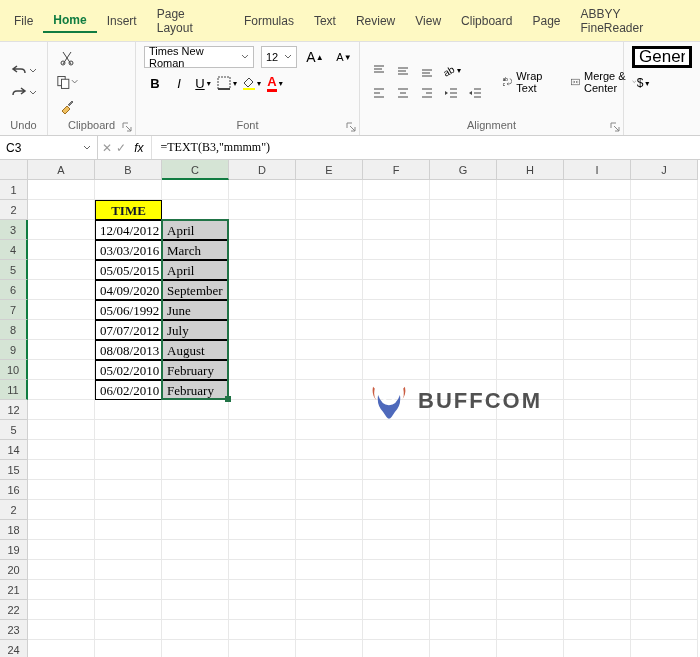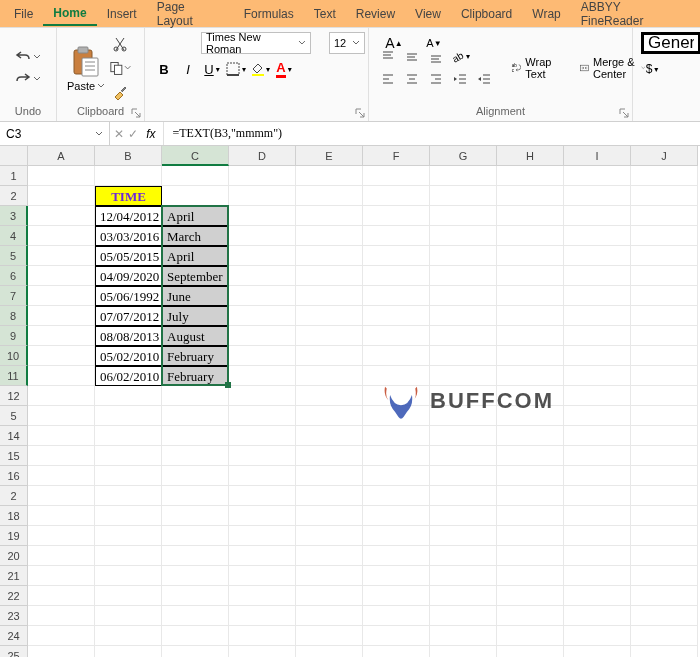--- a/index.html
+++ b/index.html
@@ -1,19 +1,19 @@
 <!DOCTYPE html>
 <html><head>
   <meta charset="utf-8">
   <style>
     * { box-sizing: border-box; margin: 0; padding: 0; }
     body { font-family: "Segoe UI", Arial, sans-serif; font-size: 12px; background: #fff; width: 700px; height: 657px; overflow: hidden; position: relative; }
     
     
-    .menubar { display: flex; align-items: center; height: 28px; background: #fdba74; padding: 0 4px; border-bottom: 1px solid #e0e0e0; }
+    .menubar { display: flex; align-items: center; height: 42px; background: #fef9c3; padding: 0 4px; border-bottom: 1px solid #e0e0e0; }
     .menubar-item { padding: 4px 10px; cursor: pointer; color: #444; }
     .menubar-item.active { border-bottom: 2px solid #107c41; color: #107c41; font-weight: 600; }
     
     
     .ribbon { display: flex; background: #fafafa; border-bottom: 1px solid #d0d0d0; height: 94px; }
     .ribbon-group { border-right: 1px solid #e0e0e0; padding: 4px 8px 2px 8px; display: flex; flex-direction: column; position: relative; }
     .ribbon-group-body { flex: 1; display: flex; align-items: center; gap: 4px; }
     .ribbon-group-label { text-align: center; font-size: 11px; color: #666; padding: 2px 0; position: relative; }
     .ribbon-launcher { position: absolute; right: 2px; bottom: 2px; width: 12px; height: 12px; cursor: pointer; display: flex; align-items: center; justify-content: center; }
     
@@ -24,21 +24,21 @@
     
     .clipboard-body { gap: 2px; }
     .paste-btn { display: flex; flex-direction: column; align-items: center; cursor: pointer; padding: 2px; }
     .paste-icon-wrap { width: 32px; height: 36px; display: flex; align-items: center; justify-content: center; }
     .paste-label-row { display: flex; align-items: center; gap: 2px; font-size: 11px; }
     .clipboard-small { display: flex; flex-direction: column; gap: 2px; }
     .small-btn { width: 22px; height: 22px; display: flex; align-items: center; justify-content: center; cursor: pointer; }
     
     
     .font-body { flex-direction: column; gap: 4px; align-items: flex-start; }
-    .font-row1 { display: flex; gap: 18px; align-items: center; margin-left: 48px; }
+    .font-row1 { display: flex; gap: 7px; align-items: center; }
     .font-name { border: 1px solid #c0c0c0; background: #fff; height: 22px; width: 110px; padding: 0 4px; display: flex; align-items: center; justify-content: space-between; font-size: 11px; cursor: pointer; }
     .font-size { border: 1px solid #c0c0c0; background: #fff; height: 22px; width: 36px; padding: 0 4px; display: flex; align-items: center; justify-content: space-between; font-size: 11px; cursor: pointer; }
     .font-btn { width: 22px; height: 22px; display: flex; align-items: center; justify-content: center; cursor: pointer; font-size: 13px; }
     .font-row2 { display: flex; gap: 2px; align-items: center; }
     .font-btn-split { display: flex; align-items: center; cursor: pointer; }
     .font-btn-split .arrow { font-size: 8px; margin-left: 2px; }
     
     
     .align-body { flex-direction: column; gap: 4px; align-items: flex-start; }
     .align-row { display: flex; gap: 2px; }
@@ -46,69 +46,69 @@
     .wrap-merge { display: flex; flex-direction: row; gap: 15px; margin-left: 8px; }
     .wrap-btn, .merge-btn { display: flex; align-items: center; gap: 4px; height: 22px; padding: 0 4px; cursor: pointer; font-size: 11px; }
     .align-body-wrap { display: flex; gap: 4px; }
     
     
     .number-body { flex-direction: column; gap: 4px; align-items: flex-start; }
     .number-format { border: 3px solid #000000; background: #fff; height: 22px; width: 60px; padding: 0 4px; font-size: 17px; display: flex; align-items: center; cursor: pointer; }
     
     
     .formula-bar { display: flex; align-items: center; height: 24px; border-bottom: 1px solid #d0d0d0; background: #fff; }
-    .name-box { width: 110px; border-right: 1px solid #d0d0d0; display: flex; align-items: center; justify-content: space-between; padding: 0 6px; height: 100%; cursor: pointer; }
+    .name-box { width: 98px; border-right: 1px solid #d0d0d0; display: flex; align-items: center; justify-content: space-between; padding: 0 6px; height: 100%; cursor: pointer; }
     .formula-btns { display: flex; align-items: center; border-right: 1px solid #e0e0e0; padding: 0 4px; gap: 4px; height: 100%; }
     .fx-btn { cursor: pointer; font-style: italic; padding: 0 4px; }
     .formula-input { flex: 1; padding: 0 8px; height: 100%; border: none; outline: none; font-size: 12px; font-family: "Segoe UI"; }
     
     
     .grid-wrap { position: relative; overflow: hidden; }
     .grid { display: grid; grid-template-columns: 28px repeat(10, 67px); }
     .col-header { background: #f0f0f0; border-right: 1px solid #d0d0d0; border-bottom: 1px solid #d0d0d0; text-align: center; height: 20px; line-height: 20px; font-size: 11px; color: #444; cursor: pointer; }
     .col-header.selected { background: #d5e4d5; border-bottom: 2px solid #107c41; }
     .row-header { background: #f0f0f0; border-right: 1px solid #d0d0d0; border-bottom: 1px solid #d0d0d0; text-align: center; height: 20px; line-height: 20px; font-size: 11px; color: #444; cursor: pointer; }
     .row-header.selected { background: #d5e4d5; border-right: 2px solid #107c41; }
     .corner { background: #f0f0f0; border-right: 1px solid #d0d0d0; border-bottom: 1px solid #d0d0d0; cursor: pointer; }
     .cell { border-right: 1px solid #e8e8e8; border-bottom: 1px solid #e8e8e8; height: 20px; padding: 0 4px; font-family: "Times New Roman", serif; font-size: 13px; line-height: 20px; overflow: hidden; white-space: nowrap; cursor: cell; }
-    .cell.time-header { background: #ffff00; color: #6d28d9; font-weight: bold; text-align: center; border: 1px solid #000; }
+    .cell.time-header { background: #ffff00; color: #0f172a; font-weight: bold; text-align: center; border: 1px solid #000; }
     .cell.date { text-align: right; border: 1px solid #000; }
     .cell.month { background: #d0d0d0; text-align: left; border: 1px solid #000; }
     .selection-border { position: absolute; border: 2px solid #217346; pointer-events: none; }
     .fill-handle { position: absolute; width: 6px; height: 6px; background: #217346; }
     
     
-    .watermark { position: absolute; left: 380px; top: 380px; display: flex; align-items: center; gap: 8px; opacity: 0.85; z-index: 10; pointer-events: none; }
+    .watermark { position: absolute; left: 368px; top: 380px; display: flex; align-items: center; gap: 8px; opacity: 0.85; z-index: 10; pointer-events: none; }
     .watermark-text { font-size: 22px; font-weight: 900; letter-spacing: 2px; color: #333; font-family: Arial, sans-serif; }
     .bull-icon { width: 42px; height: 42px; }
     
     
     svg { display: block; }
     .chev { width: 8px; height: 8px; }
   </style>
 </head>
 <body>
 
 <div class="menubar" id="menubar">
     <div class="menubar-item">File</div>
     <div class="menubar-item active">Home</div>
     <div class="menubar-item">Insert</div>
     <div class="menubar-item">Page Layout</div>
     <div class="menubar-item">Formulas</div>
     <div class="menubar-item">Text</div>
     <div class="menubar-item">Review</div>
     <div class="menubar-item">View</div>
     <div class="menubar-item">Clipboard</div>
-    <div class="menubar-item">Wrap</div>
+    <div class="menubar-item">Page</div>
     <div class="menubar-item">ABBYY FineReader</div>
   </div>
 
 <div class="ribbon">
 
-  <div class="ribbon-group" style="width:57px">
+  <div class="ribbon-group" style="width:48px">
     <div class="ribbon-group-body undo-body">
       <div class="undo-btn">
         <svg width="16" height="16" viewBox="0 0 16 16">
             <path d="M6 3 L2 6 L6 9 M2 6 H10 Q14 6 14 10" fill="none" stroke="#444" stroke-width="1.5"></path>
           </svg>
         <svg class="chev" viewBox="0 0 8 8">
             <path d="M1 2 L4 5 L7 2" fill="none" stroke="#666"></path>
           </svg>
       </div>
       <div class="undo-btn">
@@ -118,38 +118,20 @@
         <svg class="chev" viewBox="0 0 8 8">
             <path d="M1 2 L4 5 L7 2" fill="none" stroke="#666"></path>
           </svg>
       </div>
     </div>
     <div class="ribbon-group-label">Undo</div>
   </div>
 
   <div class="ribbon-group" style="width:88px">
     <div class="ribbon-group-body clipboard-body">
-      <div class="paste-btn">
-        <div class="paste-icon-wrap">
-          <svg width="28" height="32" viewBox="0 0 28 32">
-            <rect x="2" y="4" width="18" height="24" rx="2" fill="#c97f3f" stroke="#8a5a2a"></rect>
-            <rect x="6" y="1" width="10" height="6" rx="1" fill="#b0b0b0" stroke="#888"></rect>
-            <rect x="10" y="12" width="16" height="18" rx="1" fill="#fff" stroke="#888"></rect>
-            <line x1="13" y1="16" x2="23" y2="16" stroke="#888"></line>
-            <line x1="13" y1="20" x2="23" y2="20" stroke="#888"></line>
-            <line x1="13" y1="24" x2="23" y2="24" stroke="#888"></line>
-          </svg>
-        </div>
-        <div class="paste-label-row">
-          <span>Paste</span>
-          <svg class="chev" viewBox="0 0 8 8">
-              <path d="M1 2 L4 5 L7 2" fill="none" stroke="#666"></path>
-            </svg>
-        </div>
-      </div>
       <div class="clipboard-small">
         <div class="small-btn">
           <svg width="16" height="16" viewBox="0 0 16 16">
               <path d="M4 14 L12 2 M12 14 L4 2" stroke="#444" fill="none"></path>
               <circle cx="4" cy="13" r="2" fill="none" stroke="#444"></circle>
               <circle cx="12" cy="13" r="2" fill="none" stroke="#444"></circle>
             </svg>
         </div>
         <div class="small-btn">
           <svg width="16" height="16" viewBox="0 0 16 16">
@@ -214,20 +196,21 @@
               <rect x="2" y="12" width="12" height="2" fill="#ffff00"></rect>
             </svg>
           <span class="arrow">▾</span>
         </div>
         <div class="font-btn font-btn-split">
           <span style="color:#ff0000;border-bottom:3px solid #ff0000;font-weight:bold">A</span>
           <span class="arrow">▾</span>
         </div>
       </div>
     </div>
+    <div class="ribbon-group-label">Font</div>
     <div class="ribbon-launcher">
       <svg width="10" height="10" viewBox="0 0 10 10">
           <path d="M1 1 H6 M1 1 V6 M4 4 L9 9 M9 5 V9 H5" fill="none" stroke="#888"></path>
         </svg>
     </div>
   </div>
 
   <div class="ribbon-group" style="width:264px">
     <div class="ribbon-group-body align-body-wrap">
       <div class="align-body">

